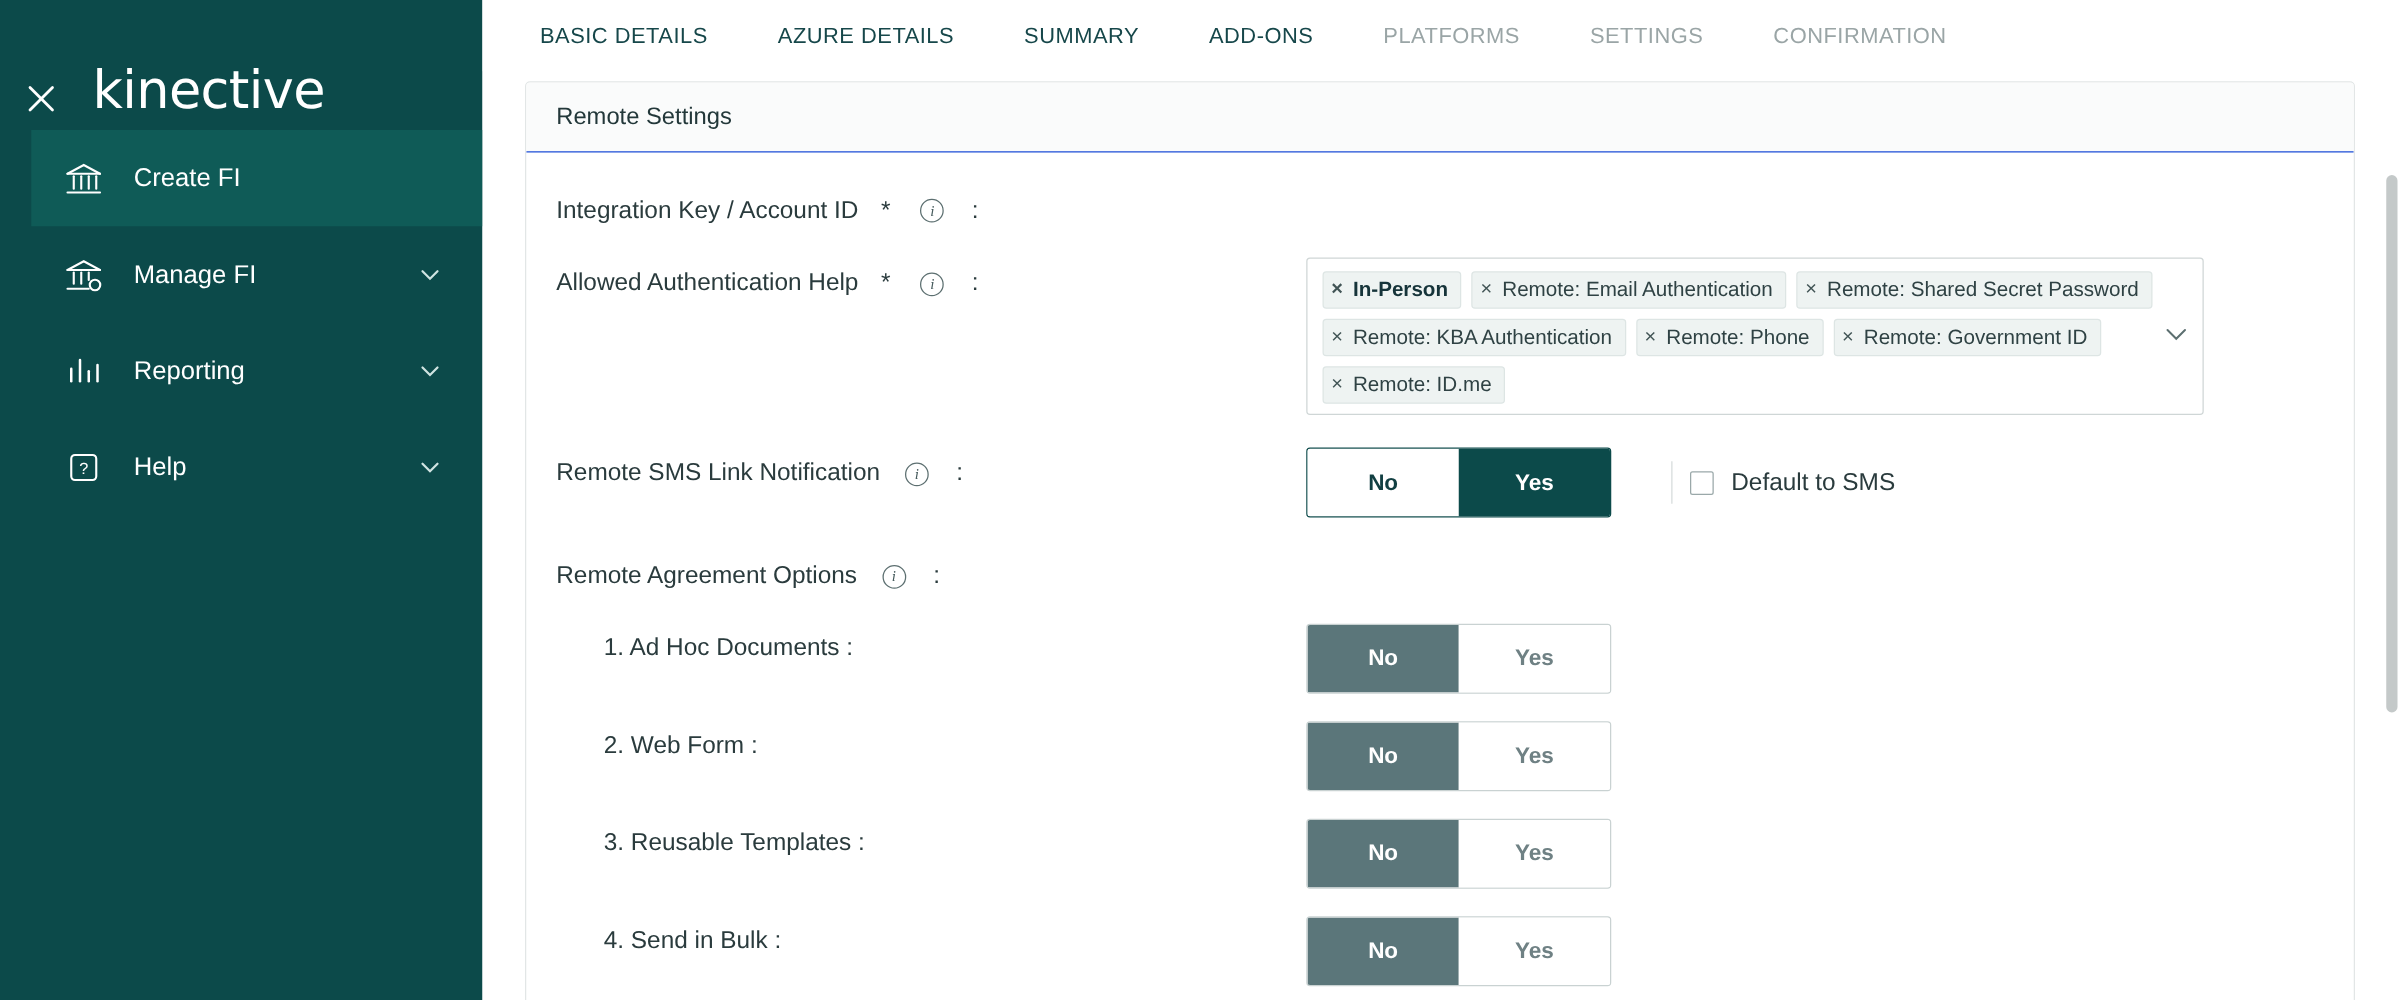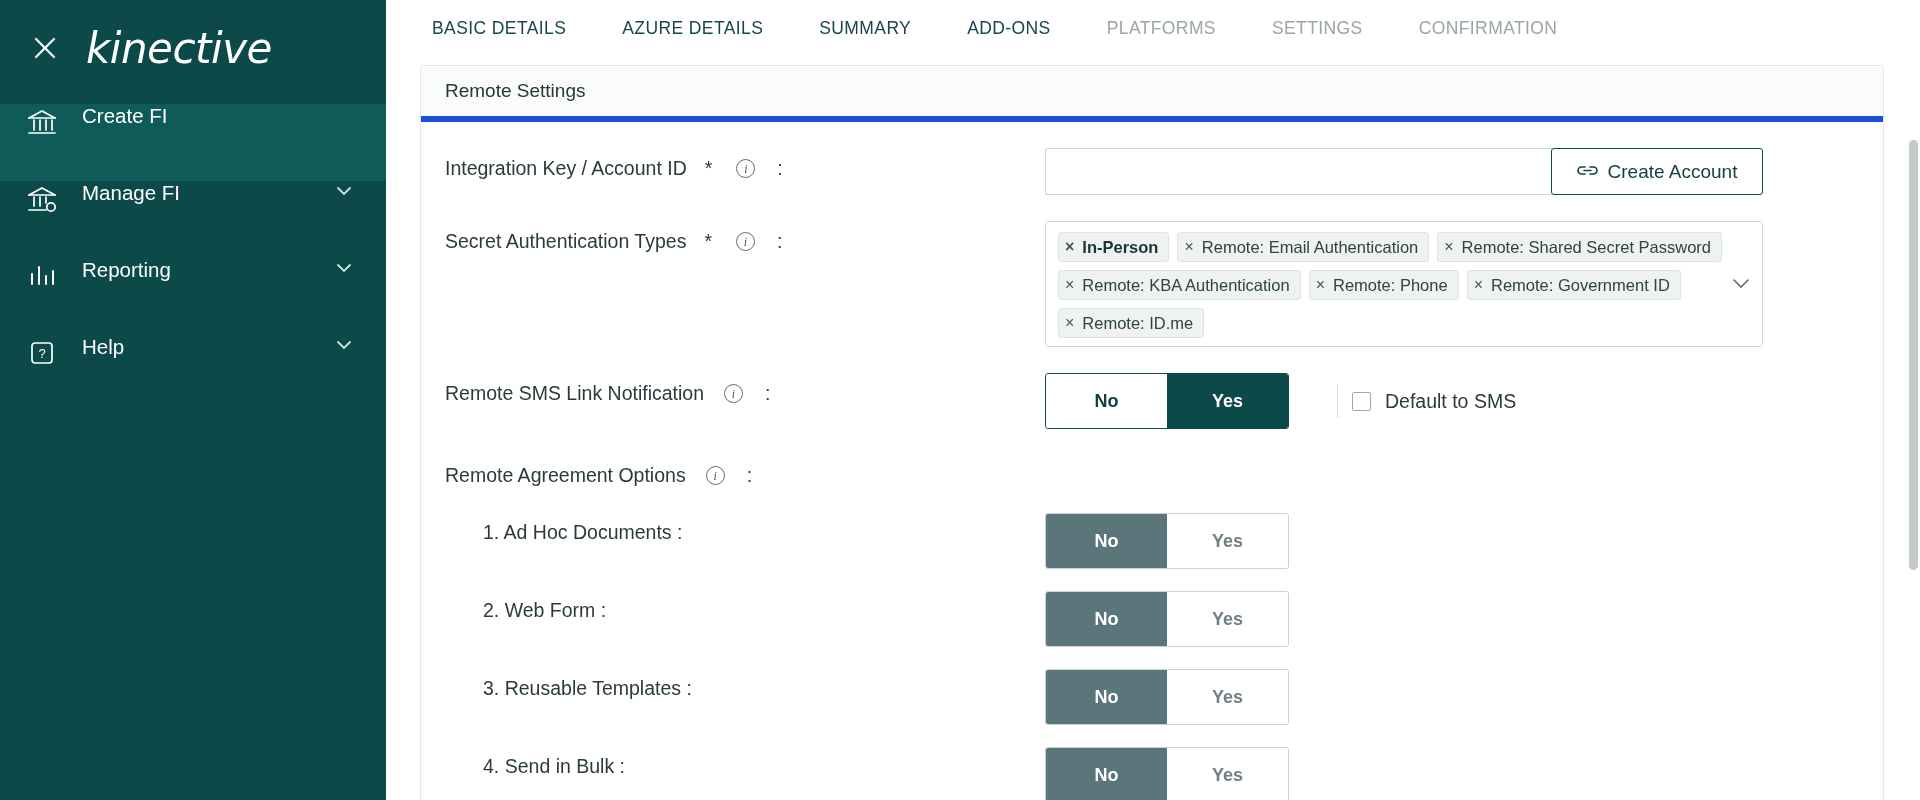--- a/index.html
+++ b/index.html
@@ -23,48 +23,49 @@
     min-width: 386px;
     height: 800px;
     background: #0c4a4a;
     color: #ffffff;
     display: flex;
     flex-direction: column;
   }
   .brand-row {
     height: 96px;
     display: flex;
-    align-items: center;
-    padding-left: 28px;
+    align-items: flex-end;
+    padding-left: 16px;
     gap: 24px;
-    font-style: italic;
   }
   .close-icon {
     width: 34px; height: 34px;
     display: flex; align-items: center; justify-content: center;
     color: #ffffff;
     cursor: pointer;
     flex: 0 0 auto;
   }
   .close-icon svg { display: block; }
   .brand-text {
     font-size: 42px;
     letter-spacing: -0.5px;
     font-weight: 400;
     color: #ffffff;
     font-family: "DejaVu Sans", sans-serif;
   }
   .nav { margin-top: 8px; }
   .nav-item {
     height: 77px;
     display: flex;
+    align-items: center;
     padding: 0 32px 0 24px;
     gap: 22px;
     cursor: pointer;
     color: #ffffff;
+    margin-left: 25px;
   }
   .nav-item.active { background: #0f5b57; }
   .nav-icon {
     width: 36px; height: 36px;
     display: flex; align-items: center; justify-content: center;
     flex: 0 0 auto;
     color: #ffffff;
   }
   .nav-label {
     font-size: 20.5px;
@@ -121,21 +122,21 @@
     border-radius: 4px;
     background: #ffffff;
     height: 742px;
     overflow: hidden;
   }
   .panel-header {
     height: 56px;
     display: flex;
     align-items: center;
     padding-left: 24px;
-    border-bottom: 6px solid #1d4ed8;
+    border-bottom: 1px solid #1d4ed8;
     font-size: 19px;
     color: #23383a;
     background: #fafbfb;
   }
   .panel-body { padding: 26px 0 0 0; }
 
   .row {
     display: flex;
     align-items: flex-start;
     padding: 0 0 0 24px;
@@ -434,40 +435,25 @@
 
         <div class="panel-body">
 
           <div class="row">
             <div class="label">
               <span>Integration Key / Account ID</span>
               <span class="req">*</span>
               <span class="info-icon">i</span>
               <span class="colon">:</span>
             </div>
-            <div class="field">
-              <div class="input-group">
-                <input class="text-input" type="text" value="" style="">
-                <button class="create-btn">
-                  <span>
-                    <svg width="21" height="16" viewBox="0 0 21 16" fill="none" stroke="#123f42" stroke-width="1.6" stroke-linecap="round">
-                      <path d="M8 5 H4.5 A3.5 3.5 0 0 0 4.5 12 H8"></path>
-                      <path d="M13 5 H16.5 A3.5 3.5 0 0 1 16.5 12 H13"></path>
-                      <line x1="7" y1="8.5" x2="14" y2="8.5"></line>
-                    </svg>
-                  </span>
-                  <span>Create Account</span>
-                </button>
-              </div>
-            </div>
           </div>
 
           <div class="row">
             <div class="label">
-              <span>Secret Authentication Types</span>
+              <span>Allowed Authentication Help</span>
               <span class="req">*</span>
               <span class="info-icon">i</span>
               <span class="colon">:</span>
             </div>
             <div class="field">
               <div class="multiselect">
 
                 <span class="chip strong">
                   <span class="x">×</span>
                   <span>In-Person</span>

